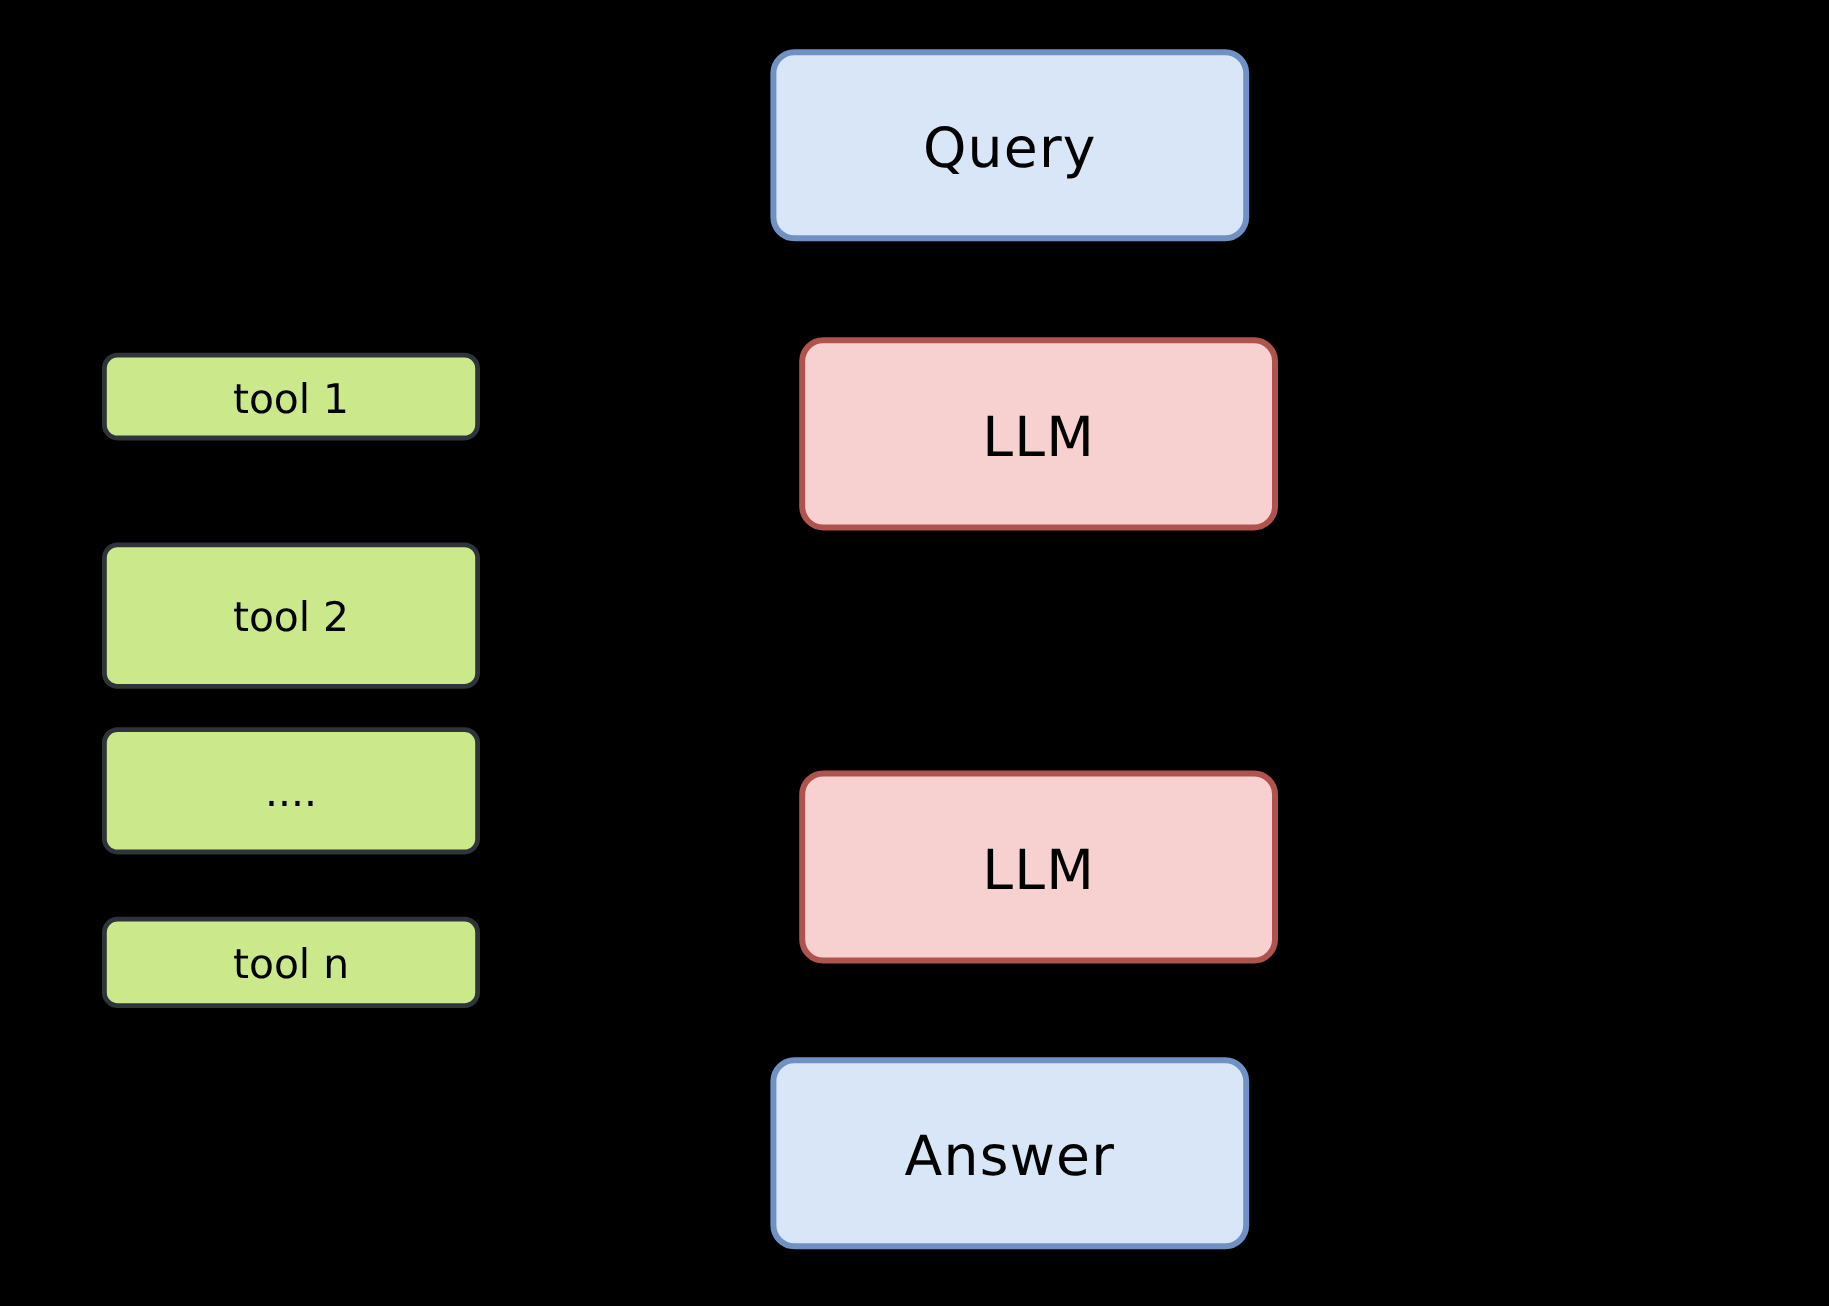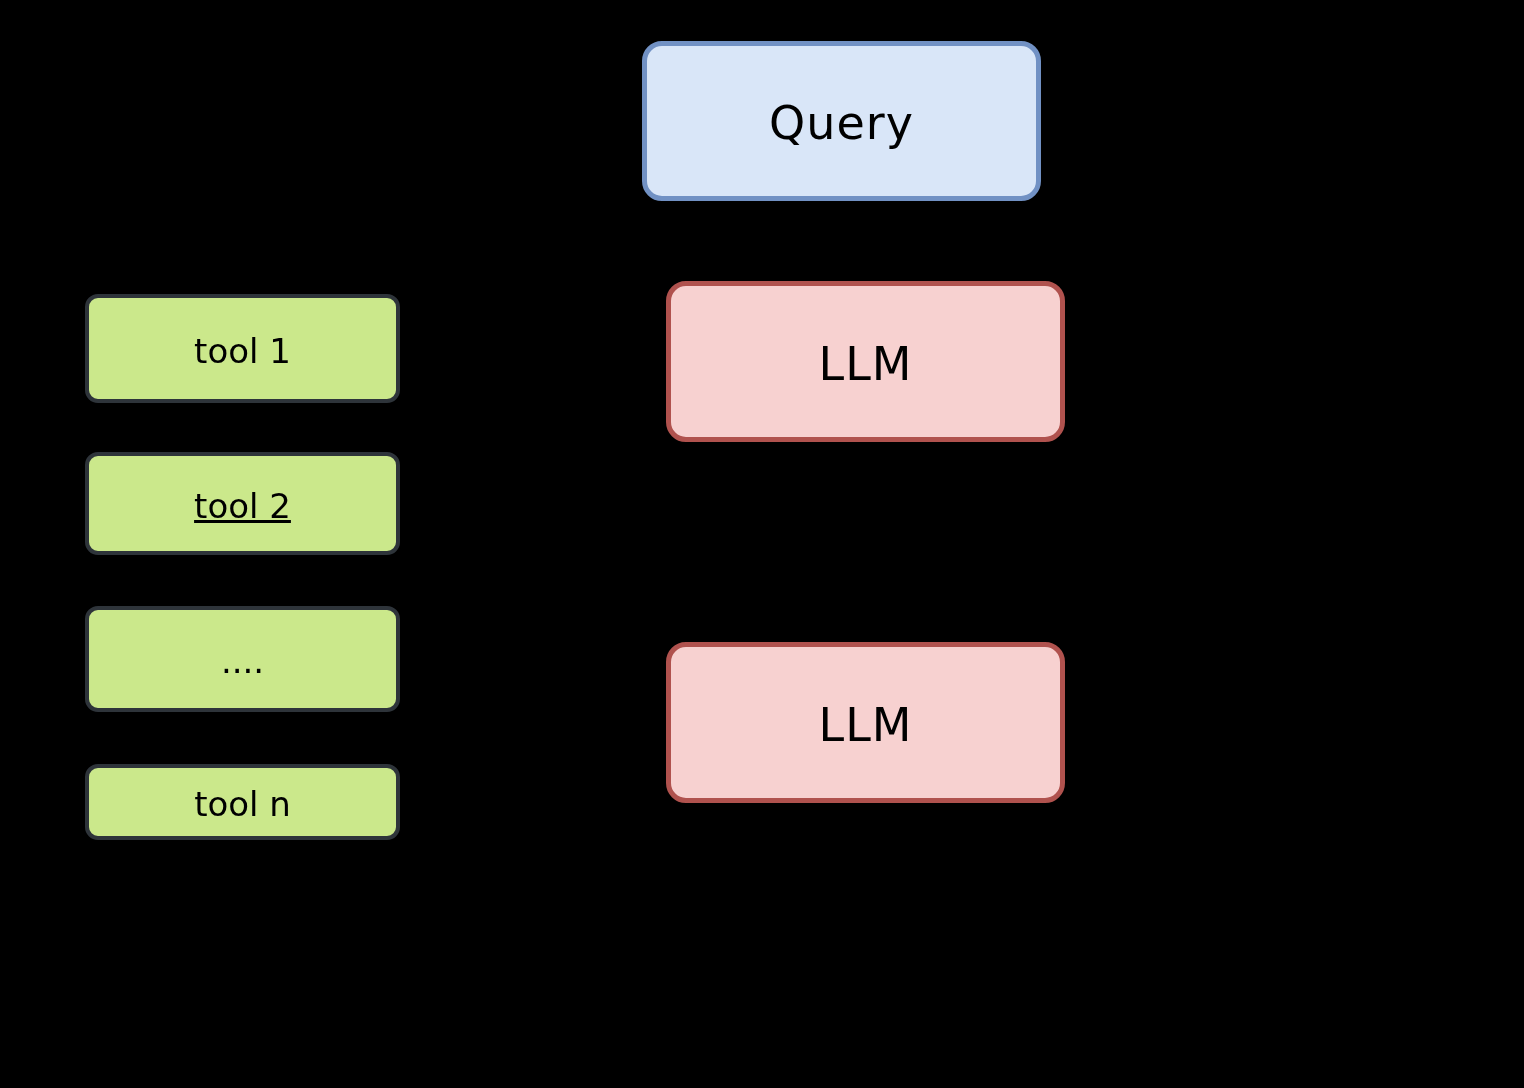--- a/index.html
+++ b/index.html
@@ -64,42 +64,45 @@
   
   .tool {
     left: 85px;
     width: 315px;
     height: 76px;
     border-radius: 13px;
     background: var(--green-fill);
     border: 4px solid var(--dark-border);
     font-size: 34px;
   }
-  .pos-tool1    { top: 294px; height: 109px; }
-  .pos-tool2    { top: 452px; height: 103px; text-decoration: underline; }
+  .pos-tool1    { top: 294px; height: 73px; }
+  .pos-tool2    { top: 452px; height: 122px; }
   .pos-ellipsis { top: 606px; height: 106px; }
   .pos-tooln    { top: 764px; }
 </style>
 </head>
 <body>
 
 <div class="canvas">
 
   <div class="node flow blue pos-query">
     <span>Query</span>
   </div>
 
   <div class="node flow pink pos-llm1">
     <span>LLM</span>
   </div>
 
   <div class="node flow pink pos-llm2">
     <span>LLM</span>
   </div>
 
+  <div class="node flow blue pos-answer">
+    <span>Answer</span>
+  </div>
 
   <div class="node tool pos-tool1">
     <span>tool 1</span>
   </div>
 
   <div class="node tool pos-tool2">
     <span>tool 2</span>
   </div>
 
   <div class="node tool pos-ellipsis">

